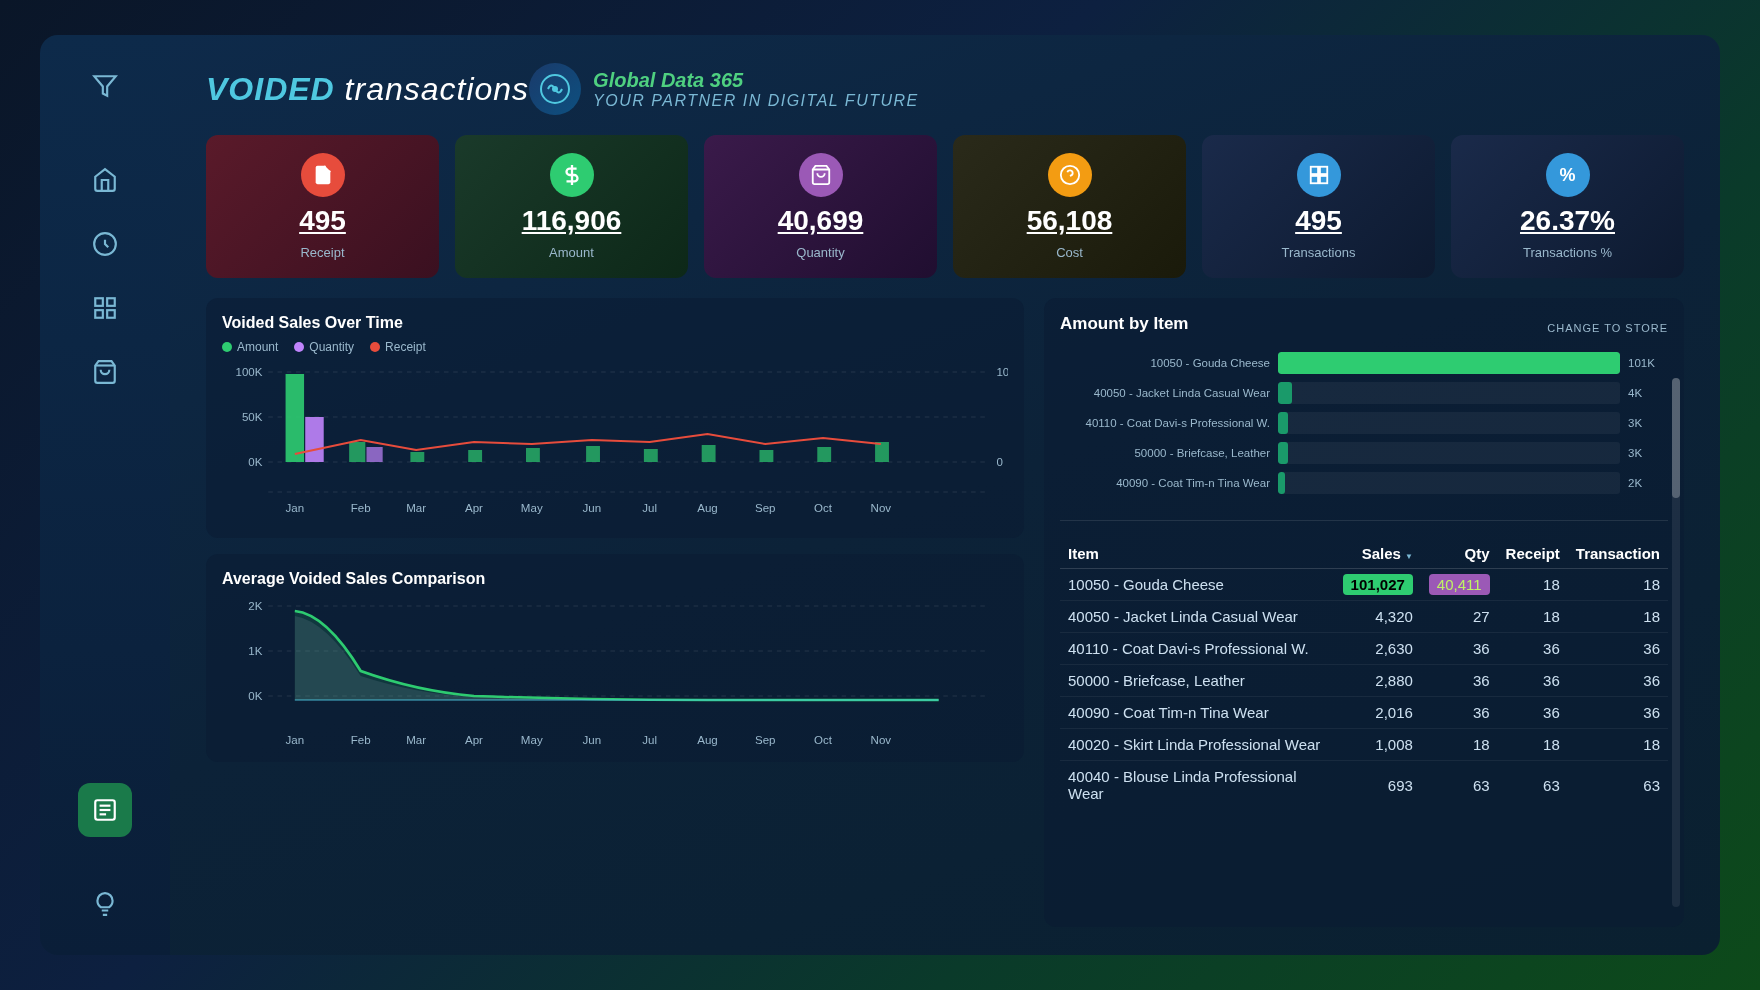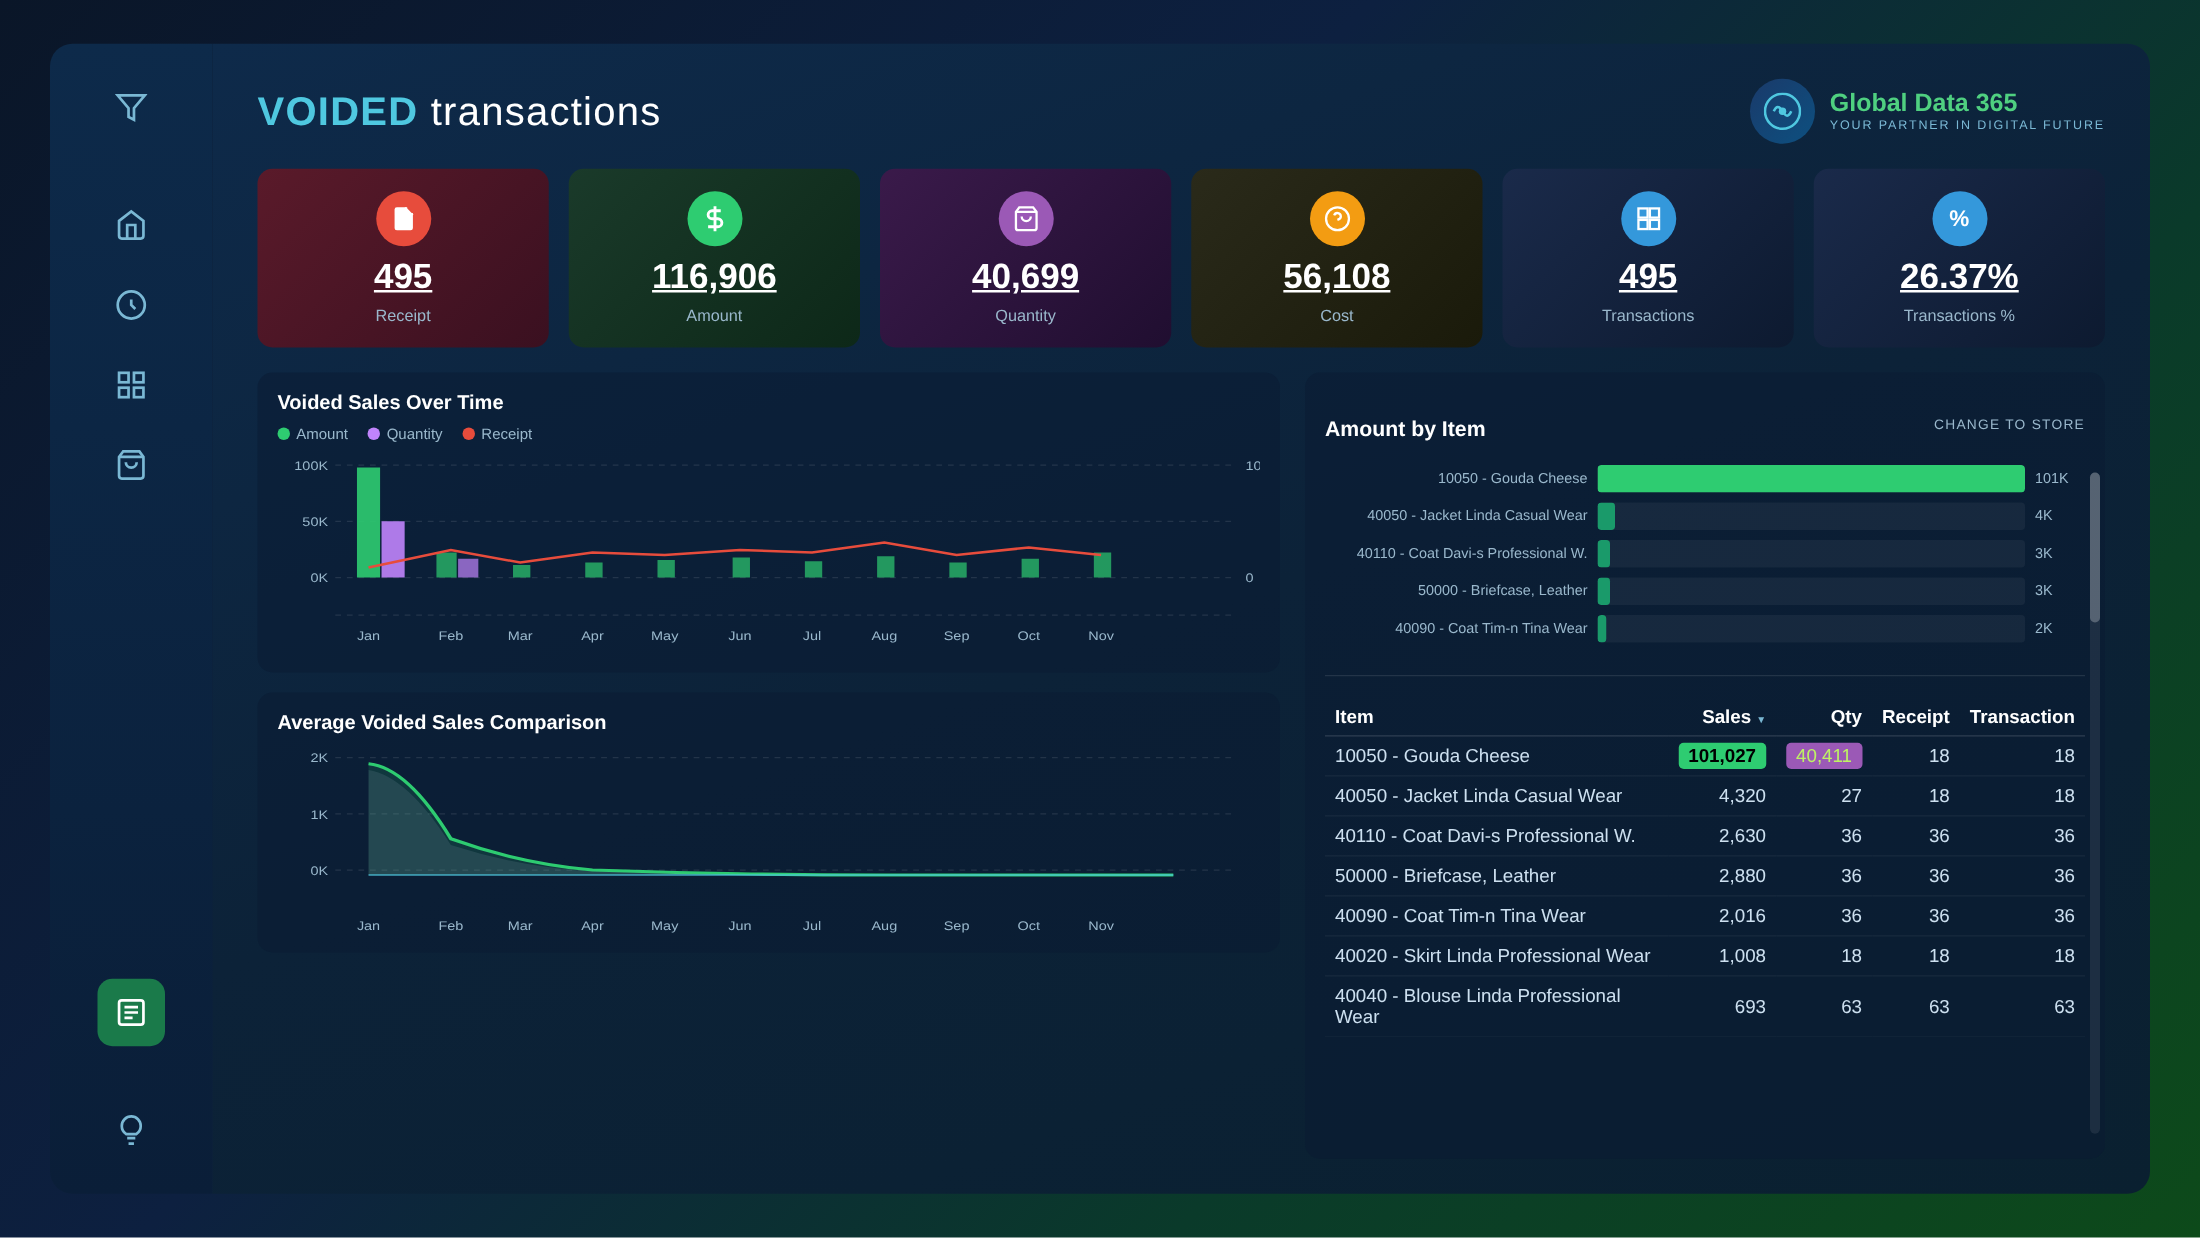--- a/index.html
+++ b/index.html
@@ -54,21 +54,21 @@
       padding: 28px 36px;
       display: flex;
       flex-direction: column;
       gap: 20px;
       overflow: hidden;
     }
     
     .header {
       display: flex;
       align-items: center;
-      justify-content: space-between;
+      font-style: italic;
     }
     .header-title {
       font-size: 32px;
       font-weight: 300;
       color: #fff;
       letter-spacing: 1px;
     }
     .header-title span.bold {
       font-weight: 700;
       color: #4fc8e0;
@@ -85,21 +85,21 @@
       border-radius: 50%;
       display: flex;
       align-items: center;
       justify-content: center;
       font-size: 24px;
       color: #4fc8e0;
     }
     .logo-text-area { display: flex; flex-direction: column; }
     .logo-main { font-size: 20px; font-weight: 700; color: #fff; }
     .logo-main span { color: #4fd080; }
-    .logo-sub { font-size: 10px; color: #7ab8d4; letter-spacing: 1.5px; }
+    .logo-sub { font-size: 16px; color: #7ab8d4; letter-spacing: 1.5px; }
     
     .kpi-row {
       display: flex;
       gap: 16px;
     }
     .kpi-card {
       flex: 1;
       border-radius: 12px;
       padding: 18px 16px;
       display: flex;
@@ -195,22 +195,21 @@
     }
     
     .line-chart-area {
       position: relative;
       height: 150px;
     }
     
     .section-header {
       display: flex;
       justify-content: space-between;
-      align-items: flex-start;
-      margin-top: 20px;
+      align-items: flex-end;
     }
     .section-title {
       font-size: 17px;
       font-weight: 700;
       color: #fff;
     }
     .change-store-btn {
       font-size: 11px;
       color: #9ab8cc;
       letter-spacing: 1px;

